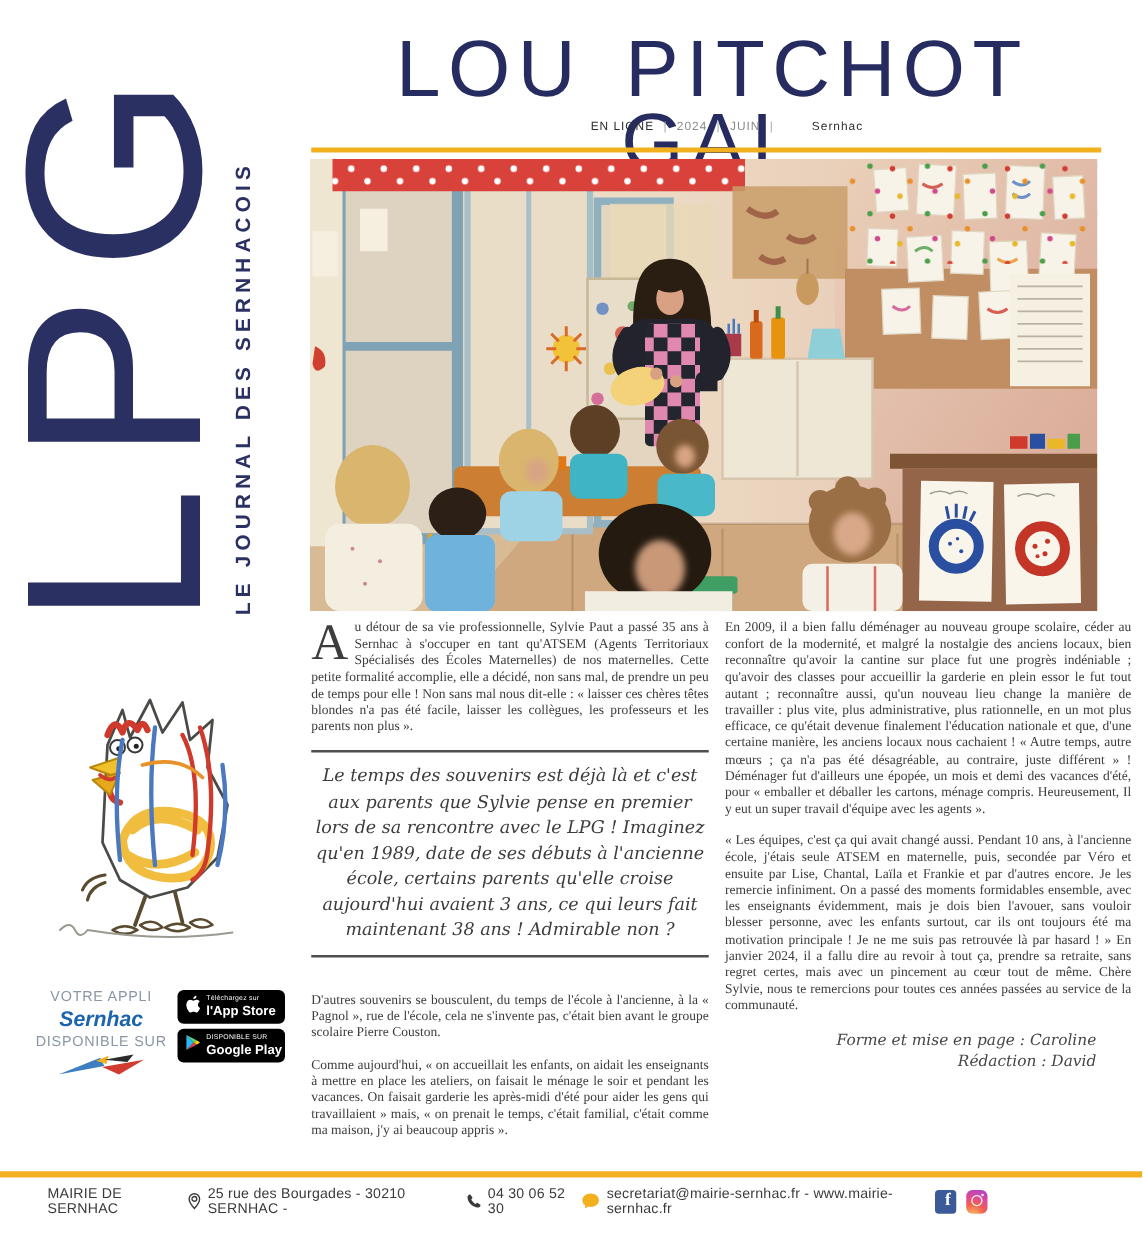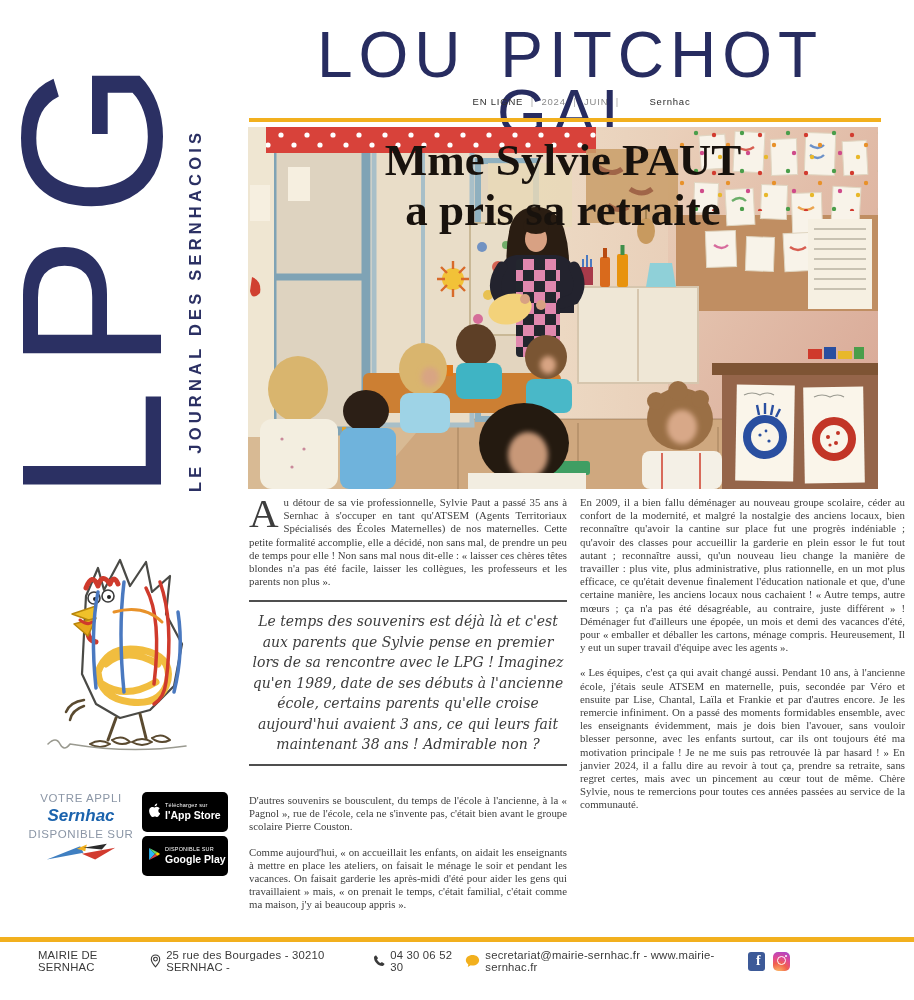--- a/index.html
+++ b/index.html
@@ -15,21 +15,21 @@
             font-size:16.5px;font-weight:700;letter-spacing:4.2px;color:#2b3063;text-align:center;}
 
   .rooster{position:absolute;left:28px;top:552px;}
 
   .app-block{position:absolute;left:28px;top:792px;width:200px;display:flex;gap:8px;}
   .app-left{width:106px;text-align:center;}
   .app-line{font-size:11.5px;color:#8b96a6;letter-spacing:.6px;}
   .app-brand{font-size:17px;font-weight:700;font-style:italic;color:#1b63ad;margin:2px 0;}
   .swoosh{margin-top:2px;}
   .app-badges{display:flex;flex-direction:column;gap:4px;}
-  .badge{width:86px;height:40px;background:#000;border-radius:5px;display:flex;align-items:center;
+  .badge{width:86px;height:27px;background:#000;border-radius:5px;display:flex;align-items:center;
          gap:4px;padding:0 6px;box-sizing:border-box;cursor:pointer;}
   .badge .btxt{display:flex;flex-direction:column;line-height:1;color:#fff;}
   .badge .bsmall{font-size:5.5px;letter-spacing:.2px;}
   .badge .bbig{font-size:10.5px;font-weight:700;margin-top:1.5px;white-space:nowrap;}
 
   
   .masthead-title{position:absolute;left:238px;top:26px;width:664px;text-align:center;
         font-size:64px;line-height:58px;font-weight:400;letter-spacing:6px;word-spacing:10px;
         color:#272c60;}
   .issue-line{position:absolute;left:238px;top:96px;width:664px;text-align:center;
@@ -351,36 +351,36 @@
 
         <ellipse cx="432" cy="292" rx="33" ry="31" fill="#9a6f45"></ellipse>
         <circle cx="408" cy="274" r="9" fill="#9a6f45"></circle>
           <circle cx="452" cy="272" r="9" fill="#9a6f45"></circle>
           <circle cx="430" cy="264" r="10" fill="#9a6f45"></circle>
         <ellipse cx="434" cy="300" rx="15" ry="17" fill="#d8a888" filter="url(#fblur)"></ellipse>
         <rect x="394" y="324" width="80" height="38" rx="8" fill="#f4f0e6"></rect>
         <path d="M414 326 v36 M452 326 v36" stroke="#d86a5a" stroke-width="2" fill="none"></path>
       </g>
     </svg>
-    <div class="photo-headline">
-      <div>Mme Sylvie PAUT</div>
-      <div>a pris sa retraite</div>
-    </div>
   </div>
 
   <div class="article">
     <div class="col col-left">
       <p><span class="dropcap">A</span><span>u détour de sa vie professionnelle, Sylvie Paut a passé 35 ans à Sernhac à s'occuper en tant qu'ATSEM (Agents Territoriaux Spécialisés des Écoles Maternelles) de nos maternelles. Cette petite formalité accomplie, elle a décidé, non sans mal, de prendre un peu de temps pour elle ! Non sans mal nous dit-elle : « laisser ces chères têtes blondes n'a pas été facile, laisser les collègues, les professeurs et les parents non plus ».</span></p>
       <div class="pullquote">Le temps des souvenirs est déjà là et c'est aux parents que Sylvie pense en premier lors de sa rencontre avec le LPG ! Imaginez qu'en 1989, date de ses débuts à l'ancienne école, certains parents qu'elle croise aujourd'hui avaient 3 ans, ce qui leurs fait maintenant 38 ans ! Admirable non ?</div>
       <p>D'autres souvenirs se bousculent, du temps de l'école à l'ancienne, à la « Pagnol », rue de l'école, cela ne s'invente pas, c'était bien avant le groupe scolaire Pierre Couston.</p>
       <p>Comme aujourd'hui, « on accueillait les enfants, on aidait les enseignants à mettre en place les ateliers, on faisait le ménage le soir et pendant les vacances. On faisait garderie les après-midi d'été pour aider les gens qui travaillaient » mais, « on prenait le temps, c'était familial, c'était comme ma maison, j'y ai beaucoup appris ».</p>
     </div>
     <div class="col col-right">
       <p>En 2009, il a bien fallu déménager au nouveau groupe scolaire, céder au confort de la modernité, et malgré la nostalgie des anciens locaux, bien reconnaître qu'avoir la cantine sur place fut une progrès indéniable ; qu'avoir des classes pour accueillir la garderie en plein essor le fut tout autant ; reconnaître aussi, qu'un nouveau lieu change la manière de travailler : plus vite, plus administrative, plus rationnelle, en un mot plus efficace, ce qu'était devenue finalement l'éducation nationale et que, d'une certaine manière, les anciens locaux nous cachaient ! « Autre temps, autre mœurs ; ça n'a pas été désagréable, au contraire, juste différent » ! Déménager fut d'ailleurs une épopée, un mois et demi des vacances d'été, pour « emballer et déballer les cartons, ménage compris. Heureusement, Il y eut un super travail d'équipe avec les agents ».</p>
       <p>« Les équipes, c'est ça qui avait changé aussi. Pendant 10 ans, à l'ancienne école, j'étais seule ATSEM en maternelle, puis, secondée par Véro et ensuite par Lise, Chantal, Laïla et Frankie et par d'autres encore. Je les remercie infiniment. On a passé des moments formidables ensemble, avec les enseignants évidemment, mais je dois bien l'avouer, sans vouloir blesser personne, avec les enfants surtout, car ils ont toujours été ma motivation principale ! Je ne me suis pas retrouvée là par hasard ! » En janvier 2024, il a fallu dire au revoir à tout ça, prendre sa retraite, sans regret certes, mais avec un pincement au cœur tout de même. Chère Sylvie, nous te remercions pour toutes ces années passées au service de la communauté.</p>
+      <div class="credits">
+        <div>Forme et mise en page : Caroline</div>
+        <div>Rédaction : David</div>
+      </div>
     </div>
   </div>
 
   <div class="footer-bar"></div>
   <div class="footer-row">
     <span class="footer-org">MAIRIE DE SERNHAC</span>
     <span class="fi">
       <svg width="11" height="14" viewBox="0 0 11 14">
           <path d="M5.5 1a4.2 4.2 0 0 0-4.2 4.2c0 3 4.2 7.6 4.2 7.6s4.2-4.6 4.2-7.6A4.2 4.2 0 0 0 5.5 1zm0 6a1.9 1.9 0 1 1 0-3.8 1.9 1.9 0 0 1 0 3.8z" fill="none" stroke="#3a3a3a" stroke-width="1.1"></path>
         </svg>

